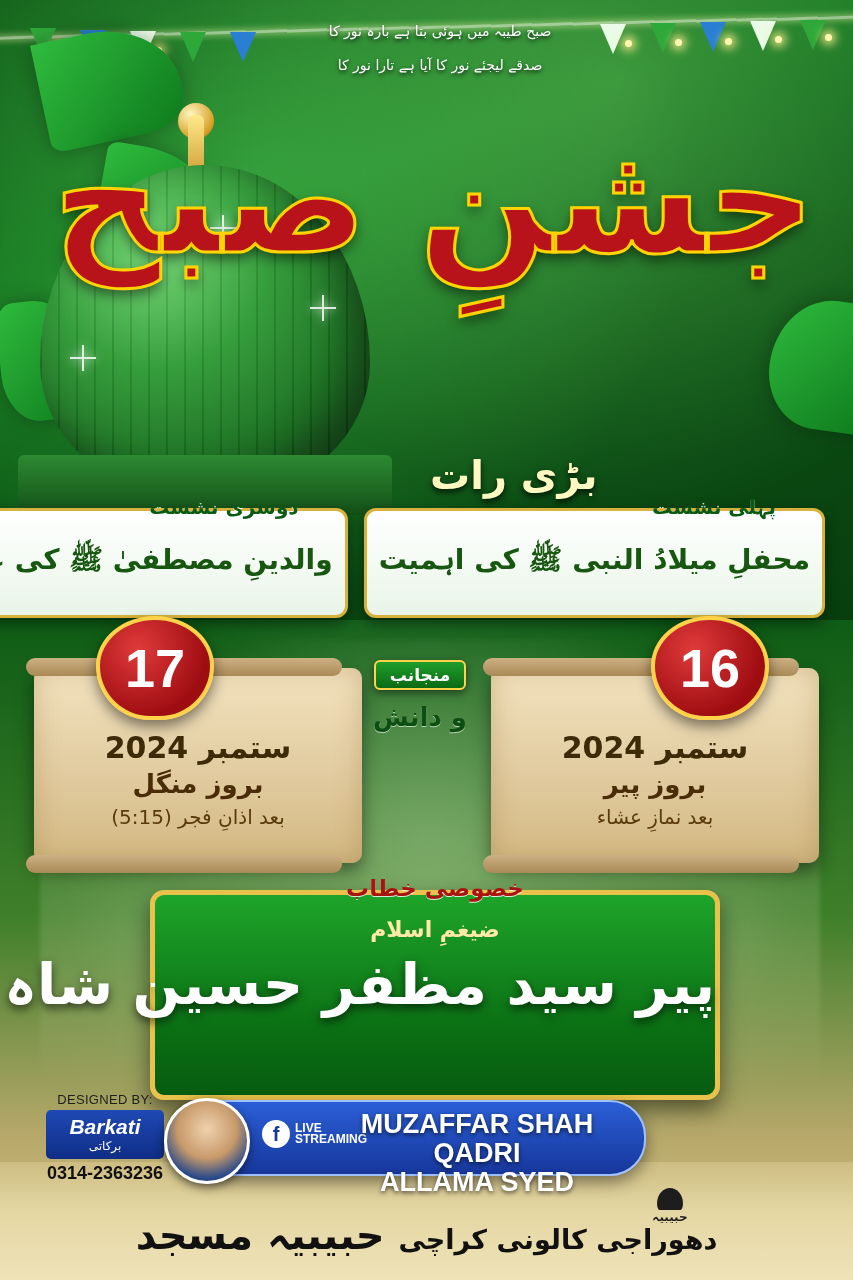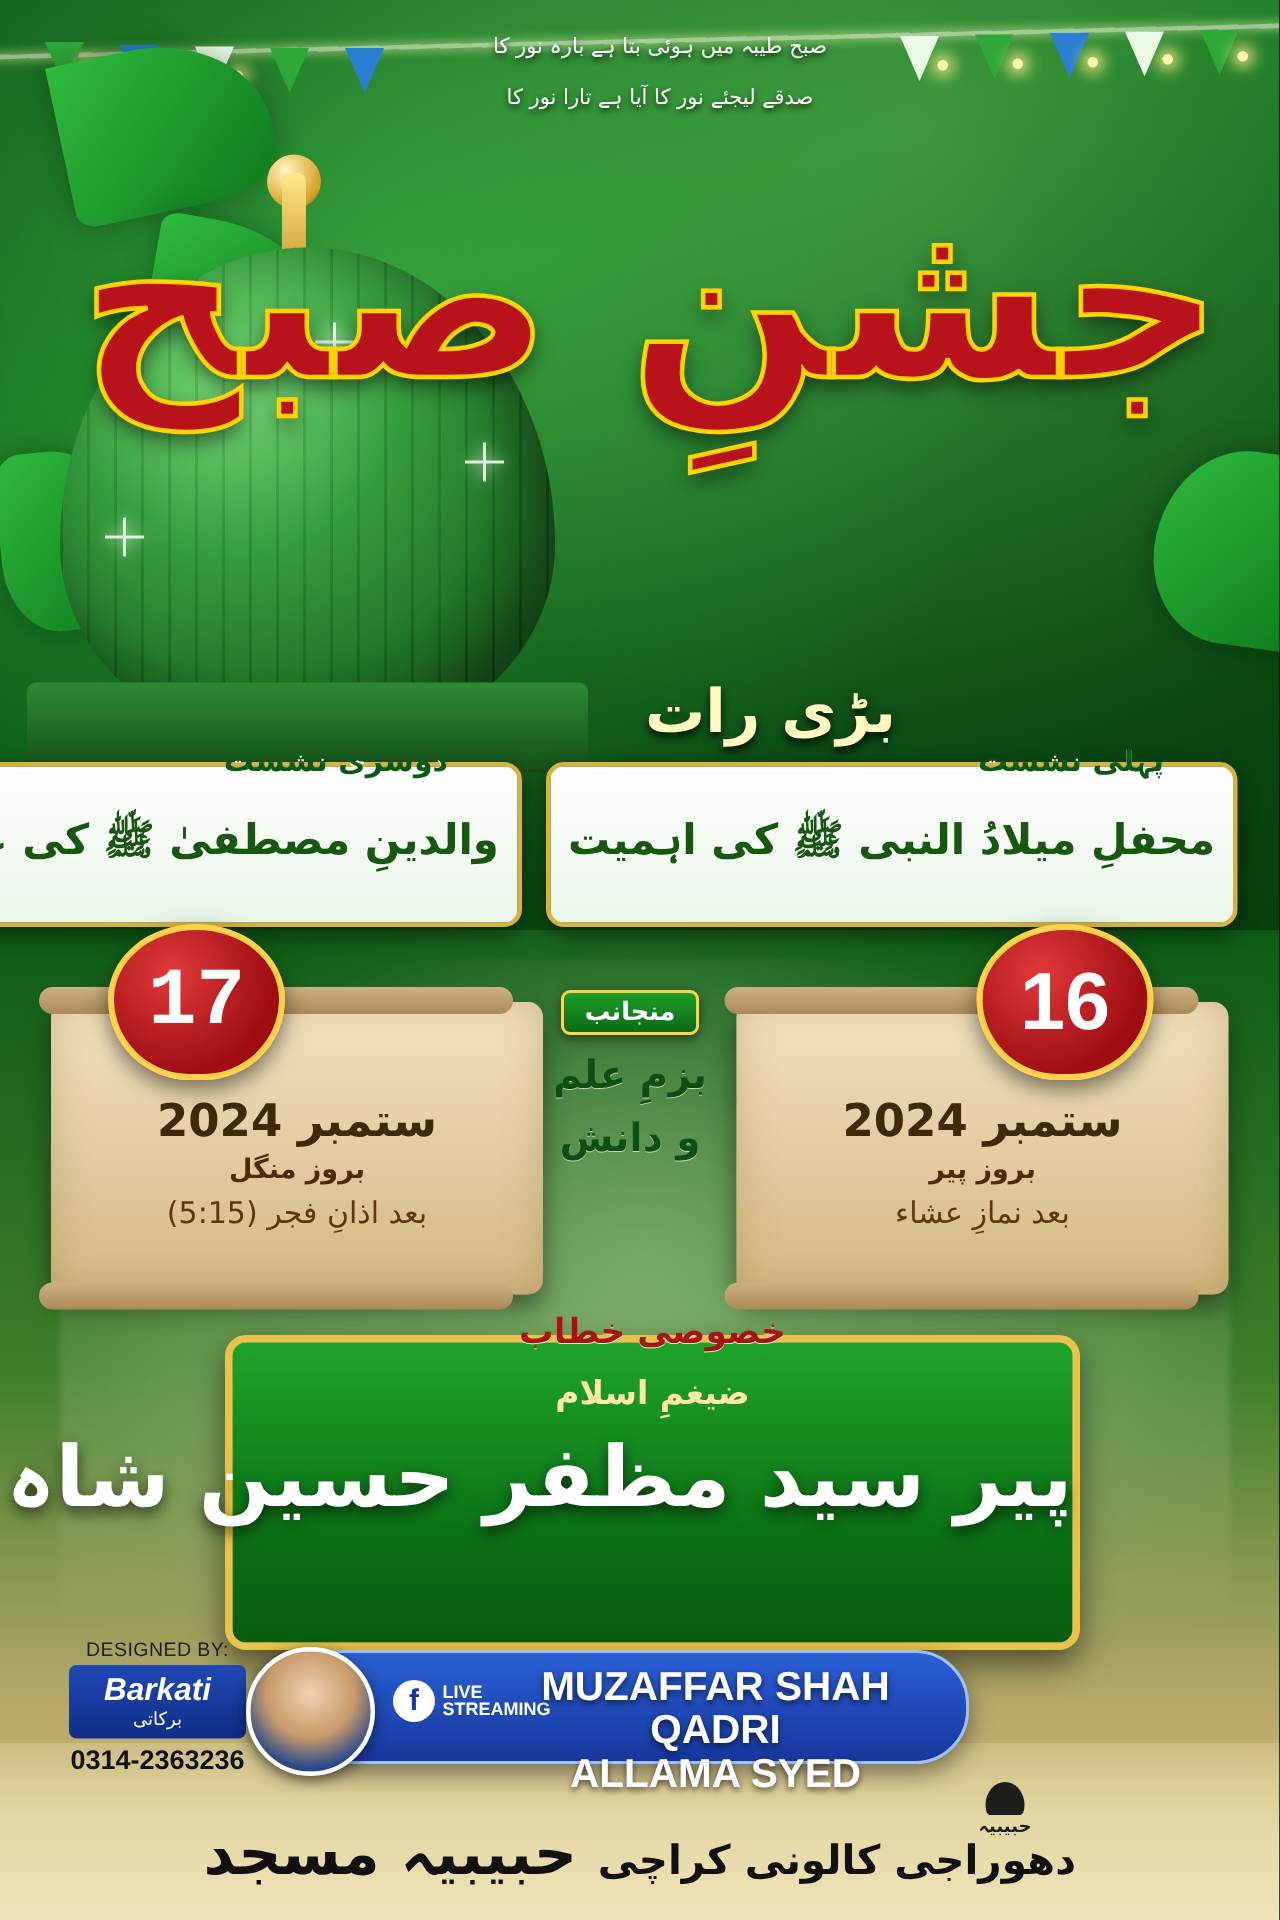--- a/index.html
+++ b/index.html
@@ -212,27 +212,27 @@
     position: absolute; top: -14px; width: 110px; height: 96px;
     background: radial-gradient(circle at 35% 30%, #e03a3a, #9e0d12 70%);
     border: 4px solid #ffd24a;
     border-radius: 50% 50% 46% 46% / 48% 48% 52% 52%;
     color: #fff; font-size: 54px; font-weight: bold;
     display: flex; align-items: center; justify-content: center;
     box-shadow: 0 6px 14px rgba(0,0,0,.5);
     z-index: 3;
   }
   .badge-right { right: 60px; }
-  .badge-left { left: 48px; font-family: Liberation Mono, monospace; }
+  .badge-left { left: 72px; }
   .scroll-body {
     position: absolute; left: 10px; right: 10px; top: 62px; bottom: 10px;
     text-align: center; color: #4a2d08;
   }
   .scroll-month { font-size: 30px; font-weight: bold; color: #3d2a06; }
-  .scroll-day { font-size: 18px; font-weight: bold; margin-top: 4px; }
+  .scroll-day { font-size: 26px; font-weight: bold; margin-top: 4px; }
   .scroll-time { font-size: 20px; margin-top: 6px; color: #5a3a0c; }
 
   .center-tag {
     position: absolute; left: 340px; top: 660px; width: 160px; z-index: 8;
     text-align: center;
   }
   .center-tag .pill {
     display: inline-block;
     background: linear-gradient(#1f9e2a, #0b6a14);
     color: #fff; font-size: 17px; font-weight: bold;
@@ -429,21 +429,20 @@
       <div class="scroll-body urdu">
         <div class="scroll-month">ستمبر 2024</div>
         <div class="scroll-day">بروز منگل</div>
         <div class="scroll-time">بعد اذانِ فجر (5:15)</div>
       </div>
     </div>
   </div>
 
   <div class="center-tag urdu">
     <div class="pill">منجانب</div>
-    <div class="line">بزمِ علم</div>
     <div class="line">و دانش</div>
   </div>
 
   <div class="speaker-panel">
     <div class="speaker-kicker urdu">خصوصی خطاب</div>
     <div class="speaker-title urdu">ضیغمِ اسلام</div>
     <div class="speaker-name urdu">پیر سید مظفر حسین شاہ قادری</div>
   </div>
 
   <div class="designer">

